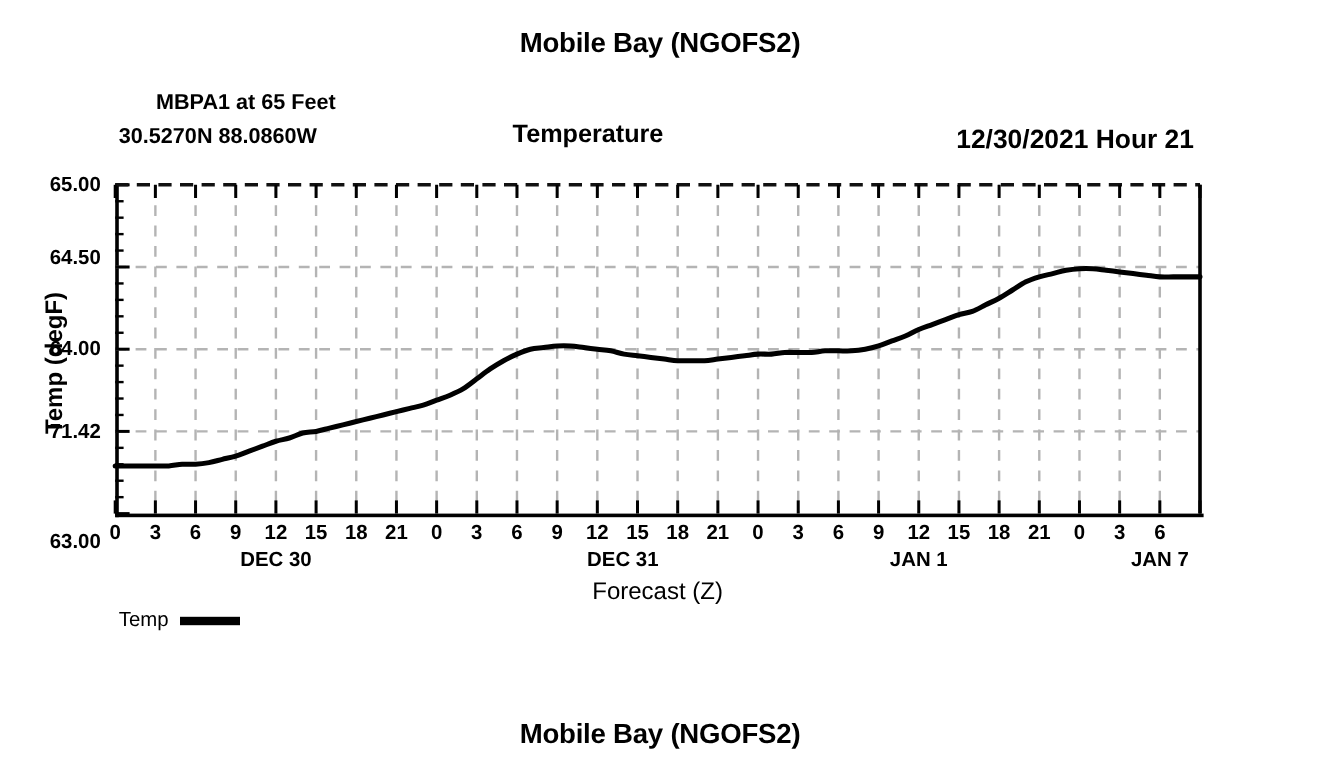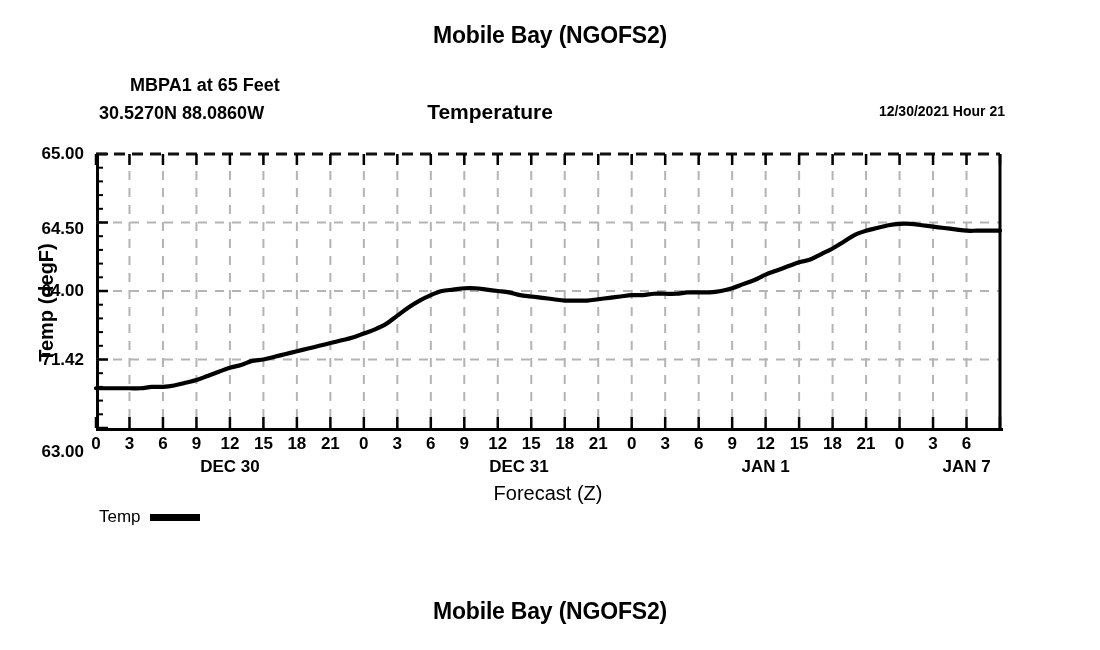--- a/index.html
+++ b/index.html
@@ -43,22 +43,22 @@
     font-size: 18px;
     font-weight: bold;
   }
   #plot-subtitle {
     left: 0; top: 100px; width: 980px;
     text-align: center;
     font-size: 21px;
     font-weight: bold;
   }
   #run-time {
-    right: 95px; top: 103px;
-    font-size: 14px;
+    right: 105px; top: 103px;
+    font-size: 22px;
     font-weight: bold;
     white-space: nowrap;
   }
 
   
   #plot-area {
     left: 96px; top: 154px;
     width: 904px; height: 274px;
     border-left: 3px solid #000;
     border-bottom: 3px solid #000;
@@ -143,21 +143,21 @@
 <div class="abs" id="station-line2">30.5270N  88.0860W</div>
 <div class="abs" id="plot-subtitle">Temperature</div>
 <div class="abs" id="run-time">12/30/2021 Hour 21</div>
 
 <div class="abs" id="y-axis-title">Temp (degF)</div>
 
 <div id="ytick-layer">
     <div class="ytick-label" style="top: 452px;">63.00</div>
     <div class="ytick-label" style="top: 359.5px;">71.42</div>
     <div class="ytick-label" style="top: 291px;">64.00</div>
-    <div class="ytick-label" style="top: 229px;">64.50</div>
+    <div class="ytick-label" style="top: 215px;">64.50</div>
     <div class="ytick-label" style="top: 154px;">65.00</div>
   </div>
 
 <div class="abs" id="plot-area"></div>
 
 <svg id="plot-svg" viewBox="0 0 904 274" preserveAspectRatio="none">
   <g id="grid-h">
       <line x1="0" y1="205.5" x2="904" y2="205.5" stroke="#b4b4b4" stroke-width="2" stroke-dasharray="9 8"></line>
       <line x1="0" y1="137" x2="904" y2="137" stroke="#b4b4b4" stroke-width="2" stroke-dasharray="9 8"></line>
       <line x1="0" y1="68.5" x2="904" y2="68.5" stroke="#b4b4b4" stroke-width="2" stroke-dasharray="9 8"></line>

